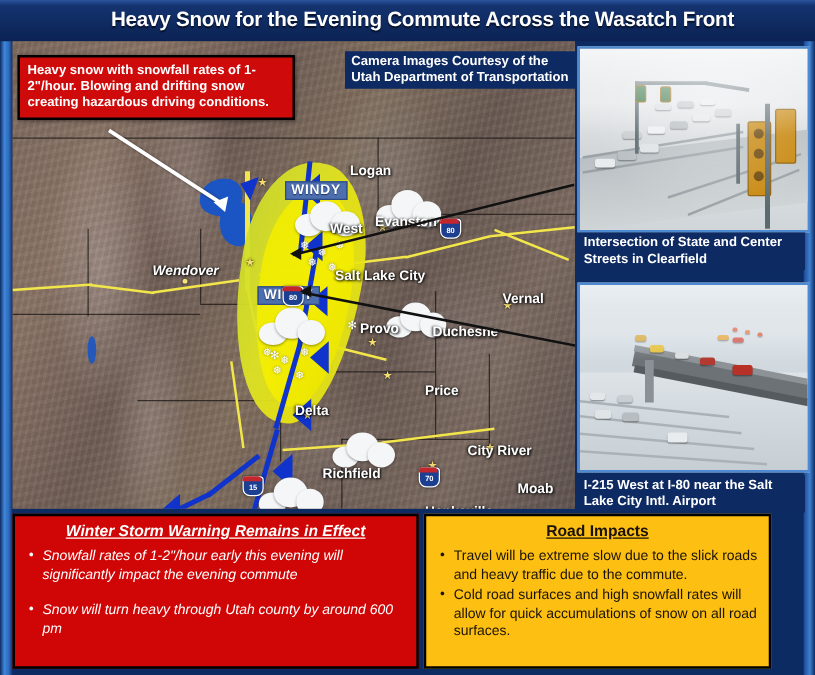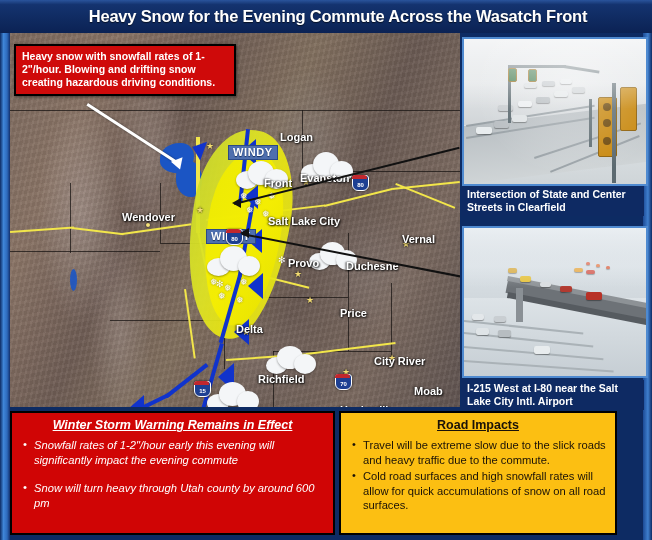--- a/index.html
+++ b/index.html
@@ -273,24 +273,24 @@
     <div class="star" style="left:292px;top:144px;">★</div>
     <div class="star" style="left:284px;top:236px;">★</div>
     <div class="star" style="left:296px;top:262px;">★</div>
     <div class="star" style="left:232px;top:294px;">★</div>
     <div class="star" style="left:332px;top:334px;">★</div>
     <div class="star" style="left:392px;top:206px;">★</div>
     <div class="star" style="left:378px;top:320px;">★</div>
     <div class="city-dot" style="left:136px;top:190px;"></div>
 
     <div class="city" style="left:270px;top:98px;">Logan</div>
-    <div class="city" style="left:254px;top:144px;">Front</div>
+    <div class="city" style="left:254px;top:144px;">West</div>
     <div class="city" style="left:290px;top:139px;">Evanston</div>
     <div class="city" style="left:258px;top:182px;">Salt Lake City</div>
-    <div class="city" style="left:112px;top:178px;">Wendover</div>
+    <div class="city" style="left:112px;top:178px;font-style:italic;">Wendover</div>
     <div class="city" style="left:278px;top:224px;">Provo</div>
     <div class="city" style="left:392px;top:200px;">Vernal</div>
     <div class="city" style="left:336px;top:227px;">Duchesne</div>
     <div class="city" style="left:330px;top:274px;">Price</div>
     <div class="city" style="left:226px;top:290px;">Delta</div>
     <div class="city" style="left:248px;top:340px;">Richfield</div>
     <div class="city" style="left:364px;top:322px;">City River</div>
     <div class="city" style="left:404px;top:352px;">Moab</div>
     <div class="city" style="left:330px;top:371px;">Hanksville</div>
 
@@ -317,20 +317,21 @@
     <div class="arrow-blk" style="left:450px;top:78px;width:0px;"></div>
     <div class="arrow-blk" style="left:224px;top:170px;width:232px;transform:rotate(-14deg);"></div>
     <div class="arrow-head-b" style="left:222px;top:165px;"></div>
     <div class="arrow-blk" style="left:232px;top:200px;width:230px;transform:rotate(11deg);"></div>
     <div class="arrow-head-b" style="left:230px;top:195px;"></div>
 
   </div>
 
   <div class="callout">Heavy snow with snowfall rates of 1-2"/hour. Blowing and drifting snow creating hazardous driving conditions.</div>
 
+  <div class="cam-caption" style="left:276px;top:41px;width:182px;">Camera Images Courtesy of the Utah Department of Transportation</div>
 
   <div class="cam" style="left:462px;top:37px;width:182px;height:145px;">
     <div class="cam1-bg"></div>
     <div class="snowfield" style="left:0;top:86px;width:182px;height:59px;background:linear-gradient(to bottom,#dfe4e7,#cfd5d8);"></div>
     <div class="cam1-road"></div>
     <div class="cam1-lane" style="left:2px;top:86px;width:130px;transform:rotate(-9deg);"></div>
     <div class="cam1-lane" style="left:2px;top:98px;width:130px;transform:rotate(-9deg);"></div>
     <div class="cam1-lane" style="left:70px;top:118px;width:112px;transform:rotate(-18deg);"></div>
     <div class="cam1-lane" style="left:86px;top:132px;width:96px;transform:rotate(-22deg);"></div>
 

